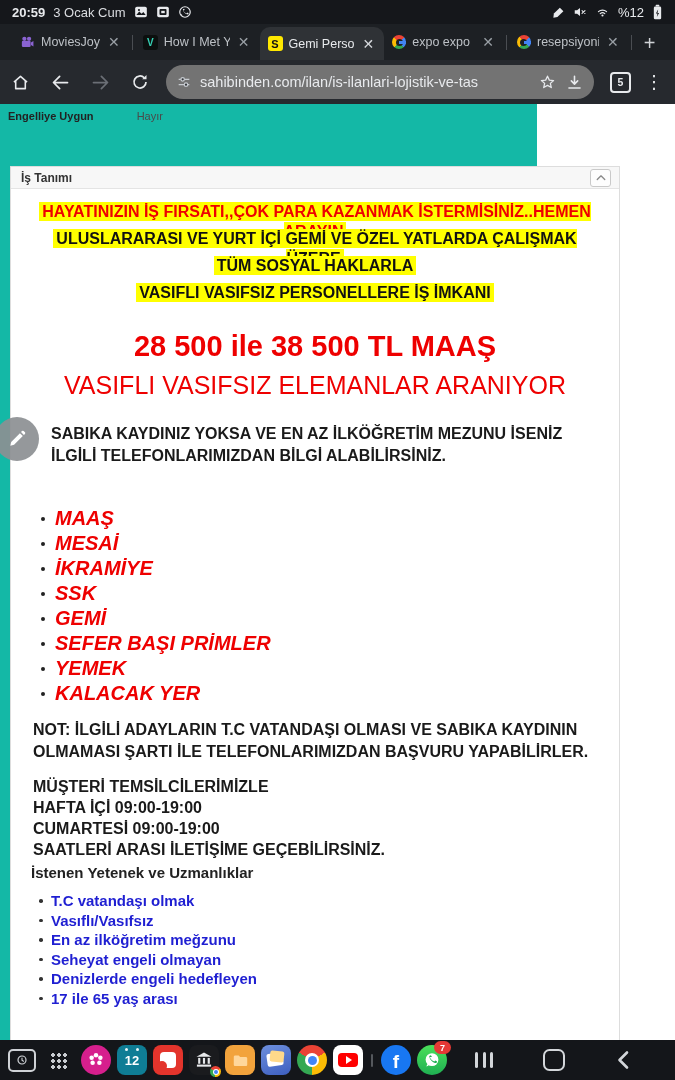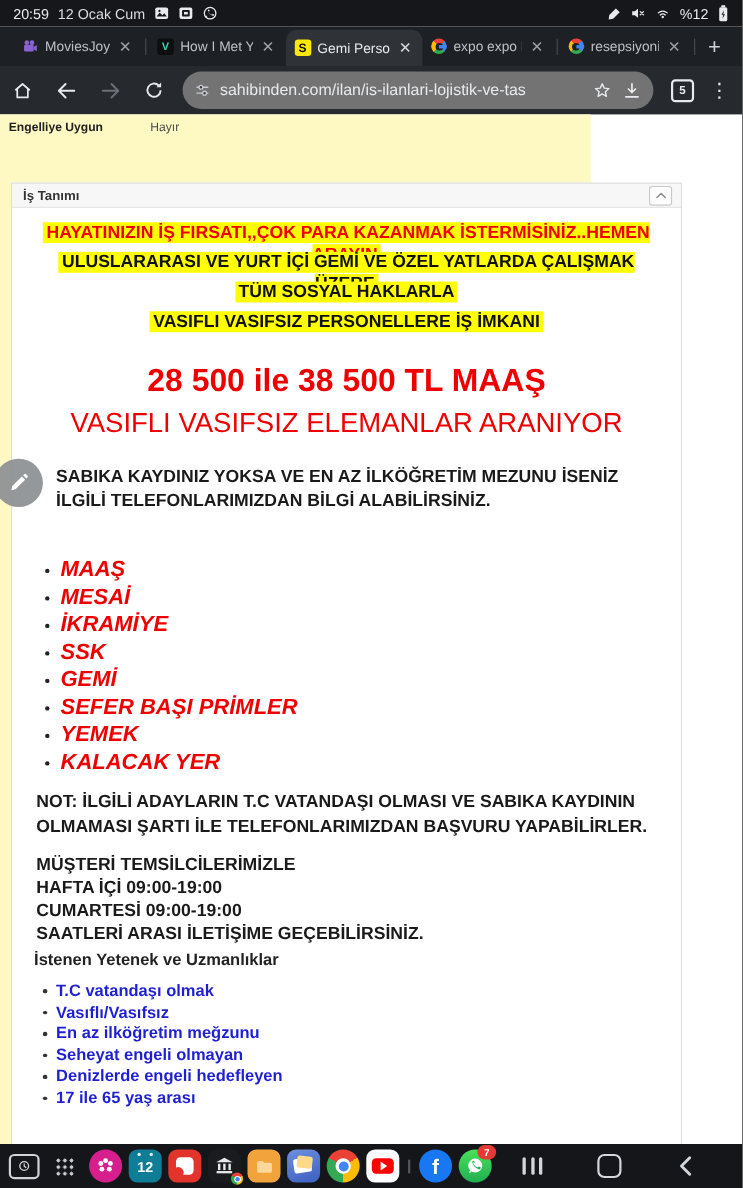--- a/index.html
+++ b/index.html
@@ -4,21 +4,21 @@
 <style>
   html,body{margin:0;padding:0;background:#000;}
   #screen{position:relative;width:675px;height:1080px;overflow:hidden;
     font-family:"Liberation Sans","DejaVu Sans",sans-serif;background:#fff;}
 
   
   .statusbar{position:absolute;top:0;left:0;width:675px;height:24px;background:#15171b;
     display:flex;align-items:center;justify-content:space-between;padding:0 12px;box-sizing:border-box;
     color:#e8eaed;font-size:13px;}
   .sb-left,.sb-right{display:flex;align-items:center;gap:8px;}
-  .sb-time{font-weight:400;}
+  .sb-time{font-weight:700;}
   .sb-date{color:#dadce0;}
   .sb-ico{display:inline-flex;align-items:center;}
 
   
   .tabstrip{position:absolute;top:24px;left:0;width:675px;height:36px;background:#1d2024;
     display:flex;align-items:flex-end;padding-left:12px;box-sizing:border-box;}
   .tab{display:flex;align-items:center;gap:6px;height:36px;padding:0 8px;color:#bdc1c6;font-size:12.5px;}
   .tab .tlabel{max-width:64px;overflow:hidden;white-space:nowrap;}
   .tab .tclose{color:#9aa0a6;font-size:14px;padding:0 2px;}
   .tab.active{background:#2f3236;height:33px;border-radius:10px 10px 0 0;color:#e8eaed;}
@@ -41,21 +41,21 @@
   .tb-ico.dim{color:#6b6f76;}
   .urlpill{display:flex;align-items:center;height:34px;border-radius:17px;background:#737373;
     margin:0 6px;flex:1;min-width:0;padding:0 10px;box-sizing:border-box;gap:8px;}
   .urltext{flex:1;color:#e8eaed;font-size:14.5px;white-space:nowrap;overflow:hidden;}
   .pill-ico{display:inline-flex;color:#c7cbd0;}
   .tabcount{width:17px;height:17px;border:2px solid #e8eaed;border-radius:4px;color:#e8eaed;
     font-size:10.5px;font-weight:700;display:flex;align-items:center;justify-content:center;margin:0 10px;}
   .menu3{color:#e8eaed;font-size:18px;padding:0 12px 0 4px;}
 
   
-  .content{position:absolute;top:104px;left:0;width:537px;height:936px;background:#fef9c3;color:#1a1a1a;}
+  .content{position:absolute;top:104px;left:0;width:537px;height:936px;background:#14b8a6;color:#1a1a1a;}
   .attr-row{position:absolute;top:6px;left:8px;font-size:11px;}
   .attr-label{font-weight:700;color:#222;}
   .attr-value{margin-left:40px;color:#4a4a4a;}
 
   .panel{position:absolute;top:62px;left:10px;width:610px;height:890px;
     border-left:1px solid #ddd;border-right:1px solid #ddd;box-sizing:border-box;background:#fff;}
   .panel-h{height:23px;background:#f7f7f7;border-top:1px solid #ddd;border-bottom:1px solid #e4e4e4;
     display:flex;align-items:center;justify-content:space-between;padding:0 8px 0 10px;box-sizing:border-box;}
   .panel-h .ptitle{font-size:12px;font-weight:700;color:#333;}
   .collapse-btn{width:19px;height:16px;border:1px solid #c9c9c9;border-radius:3px;background:#fdfdfd;
@@ -125,21 +125,21 @@
   svg{display:block;}
 </style>
 </head>
 <body>
 
 <div id="screen">
 
   <div class="statusbar">
     <div class="sb-left">
       <span class="sb-time">20:59</span>
-      <span class="sb-date">12 Ocak Cum</span>
+      <span class="sb-date">3 Ocak Cum</span>
       <span class="sb-ico">
         <svg width="14" height="14" viewBox="0 0 24 24">
             <rect x="2" y="3" width="20" height="18" rx="3" fill="#e8eaed"></rect>
             <path d="M4 17l5-6 4 4 3-3 4 5z" fill="#15171b"></path>
             <circle cx="8.5" cy="8.5" r="1.8" fill="#15171b"></circle>
           </svg>
       </span>
       <span class="sb-ico">
         <svg width="14" height="14" viewBox="0 0 24 24">
             <rect x="2" y="3" width="20" height="18" rx="3" fill="#e8eaed"></rect>

